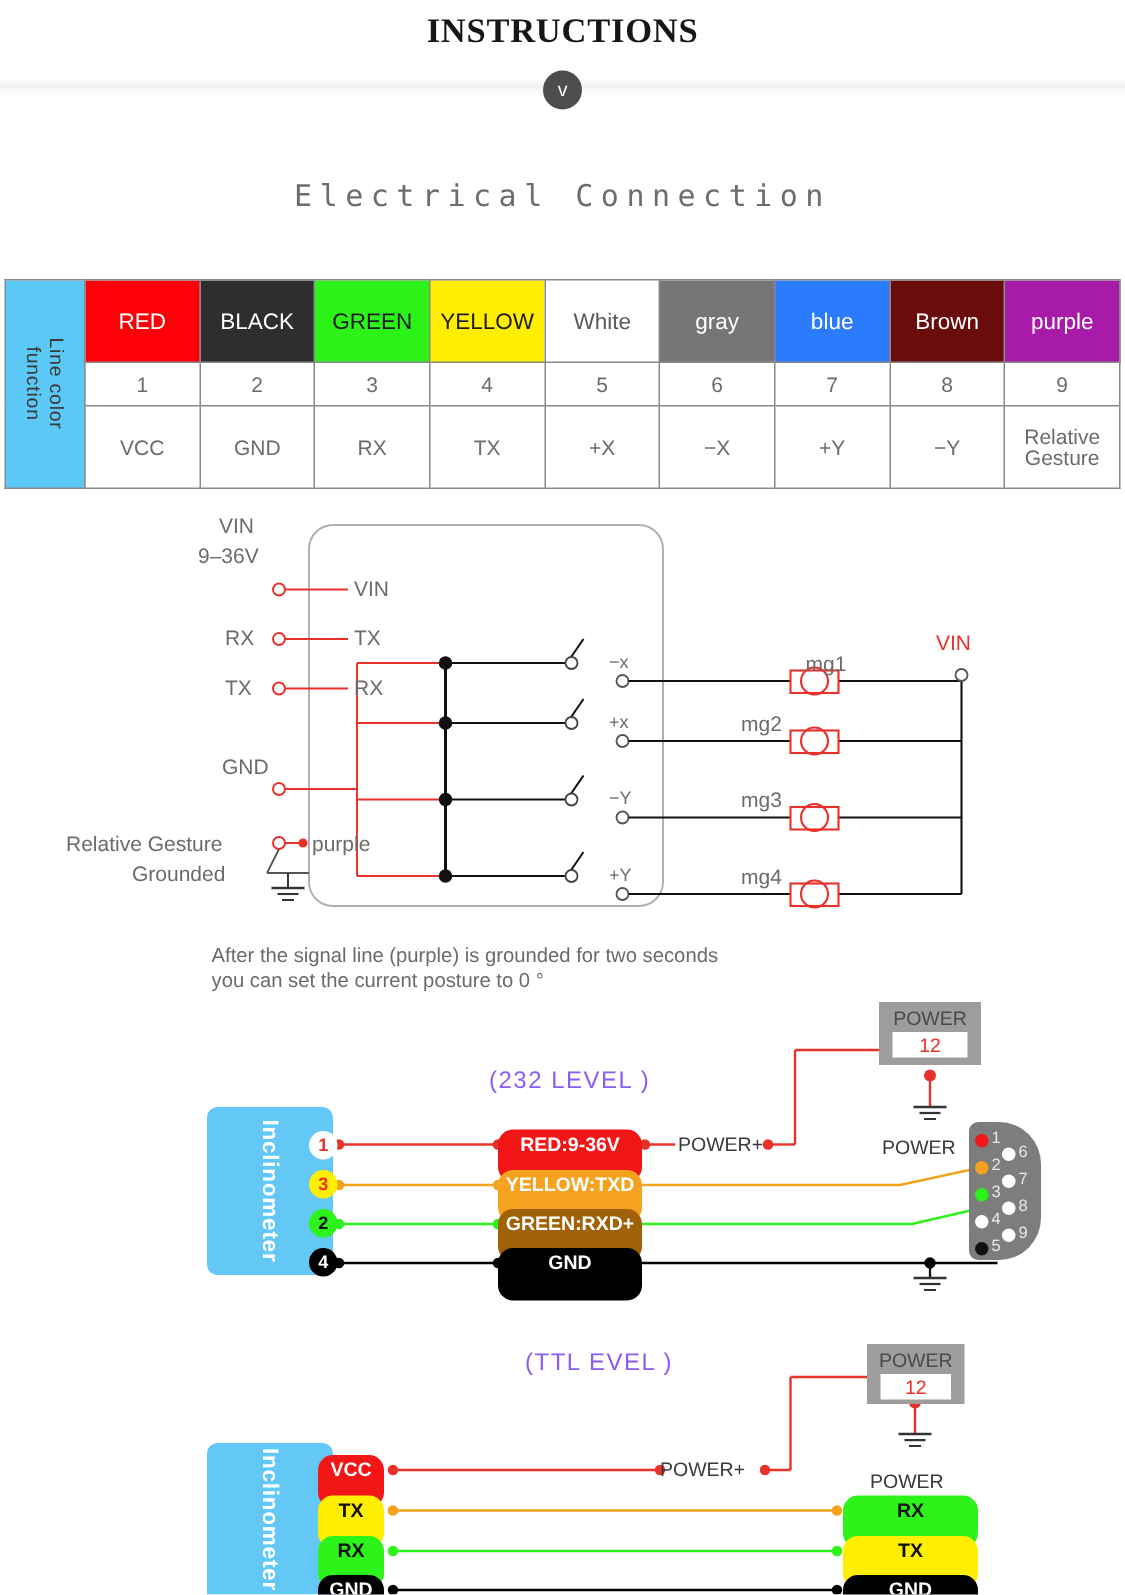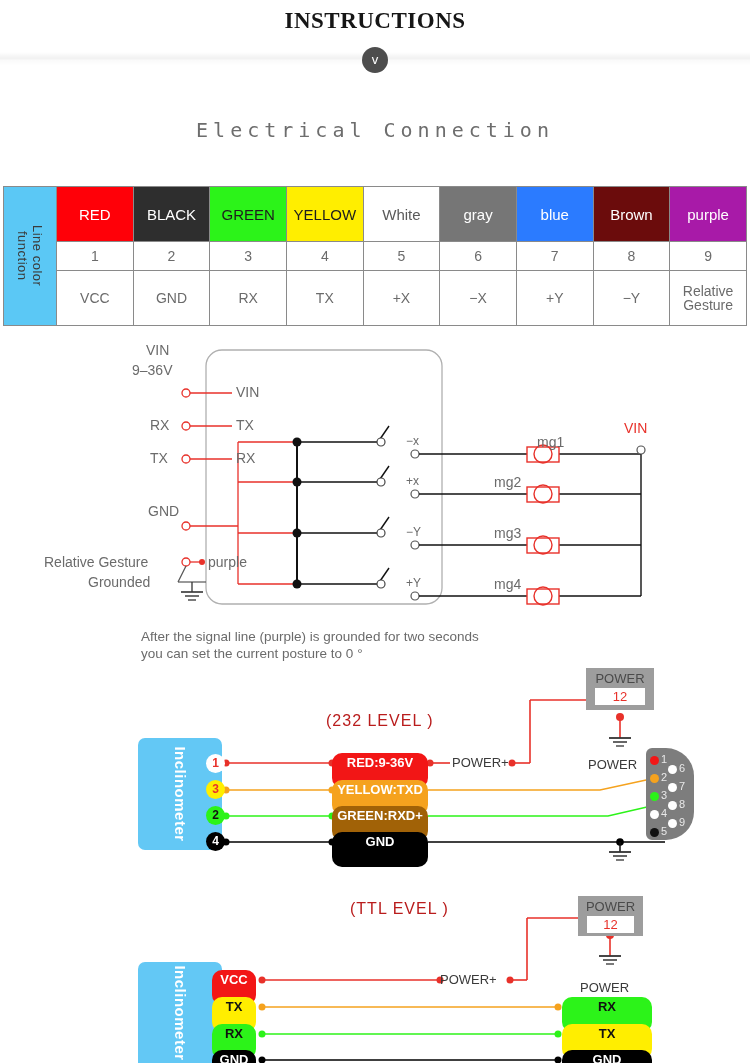--- a/index.html
+++ b/index.html
@@ -51,21 +51,21 @@
   .lbl{position:absolute;font-size:14px;color:#6b6b6b;white-space:nowrap;}
   .lbl.sm{font-size:12px;}
   .lbl.red{color:#e8312a;}
 
   .caption{
     position:absolute;left:141px;top:628px;width:520px;
     font-size:13.5px;line-height:17px;color:#6b6b6b;
   }
 
   
-  .lvl-title{position:absolute;font-size:16px;color:#b91c1c;letter-spacing:1px;white-space:nowrap;}
+  .lvl-title{position:absolute;font-size:16px;color:#8b5cf6;letter-spacing:1px;white-space:nowrap;}
   .incbox{
     position:absolute;background:#63c8f5;border-radius:7px;
   }
   .incbox .vtxt{
     position:absolute;left:50%;top:50%;transform:translate(-50%,-50%) rotate(90deg);
     font-size:15px;font-weight:bold;color:#fff;white-space:nowrap;letter-spacing:.5px;
   }
   .pin{
     position:absolute;width:19px;height:19px;border-radius:50%;
     font-size:12px;font-weight:bold;line-height:19px;text-align:center;

